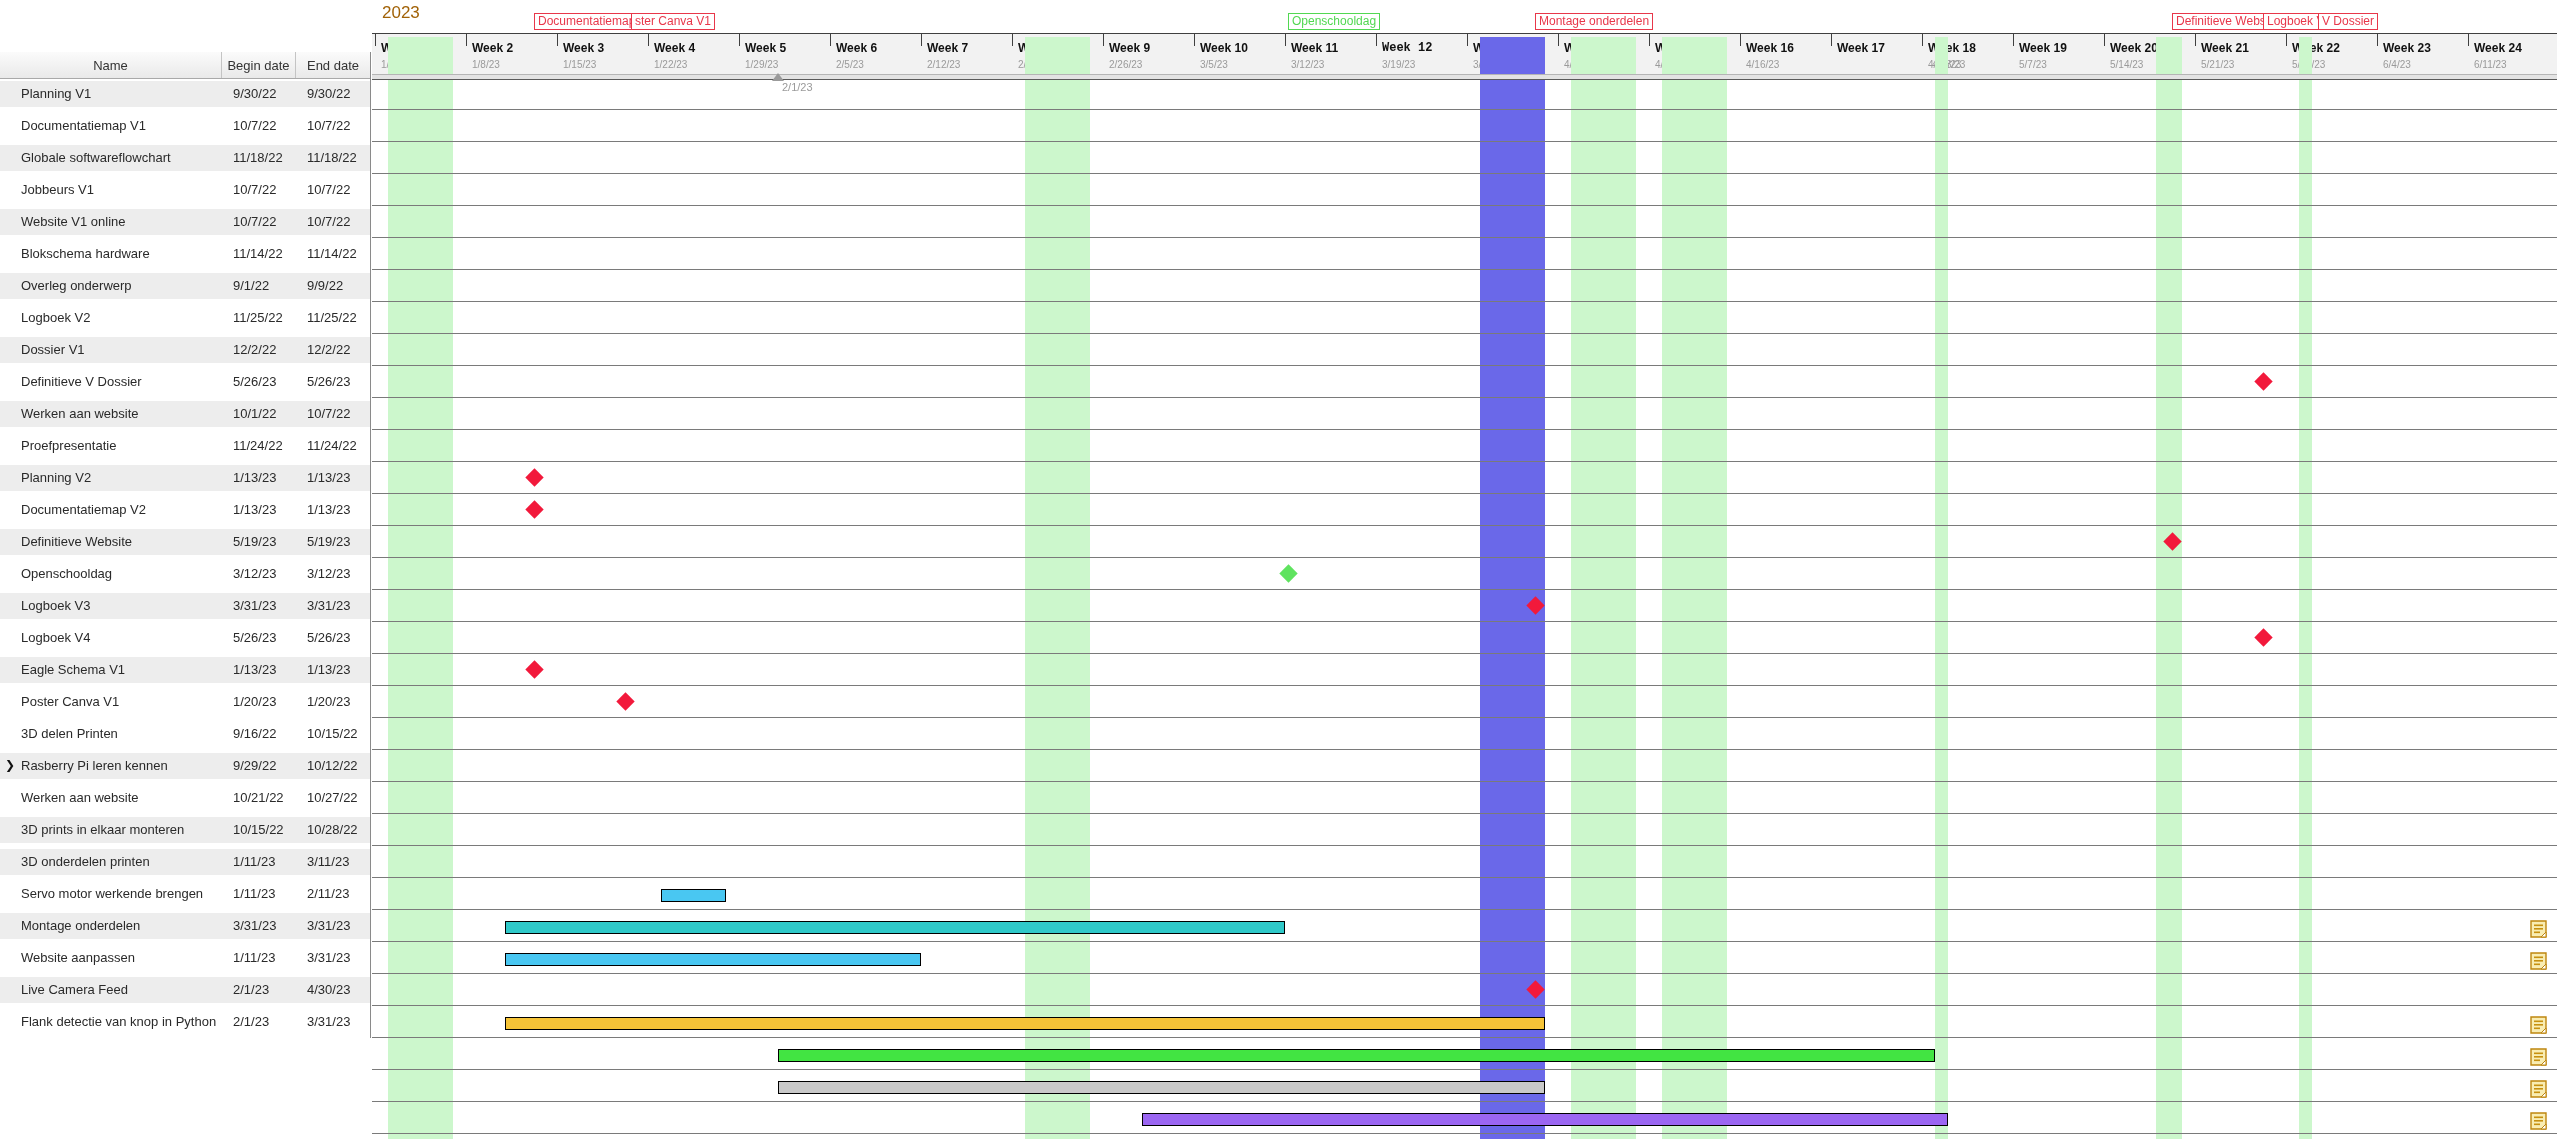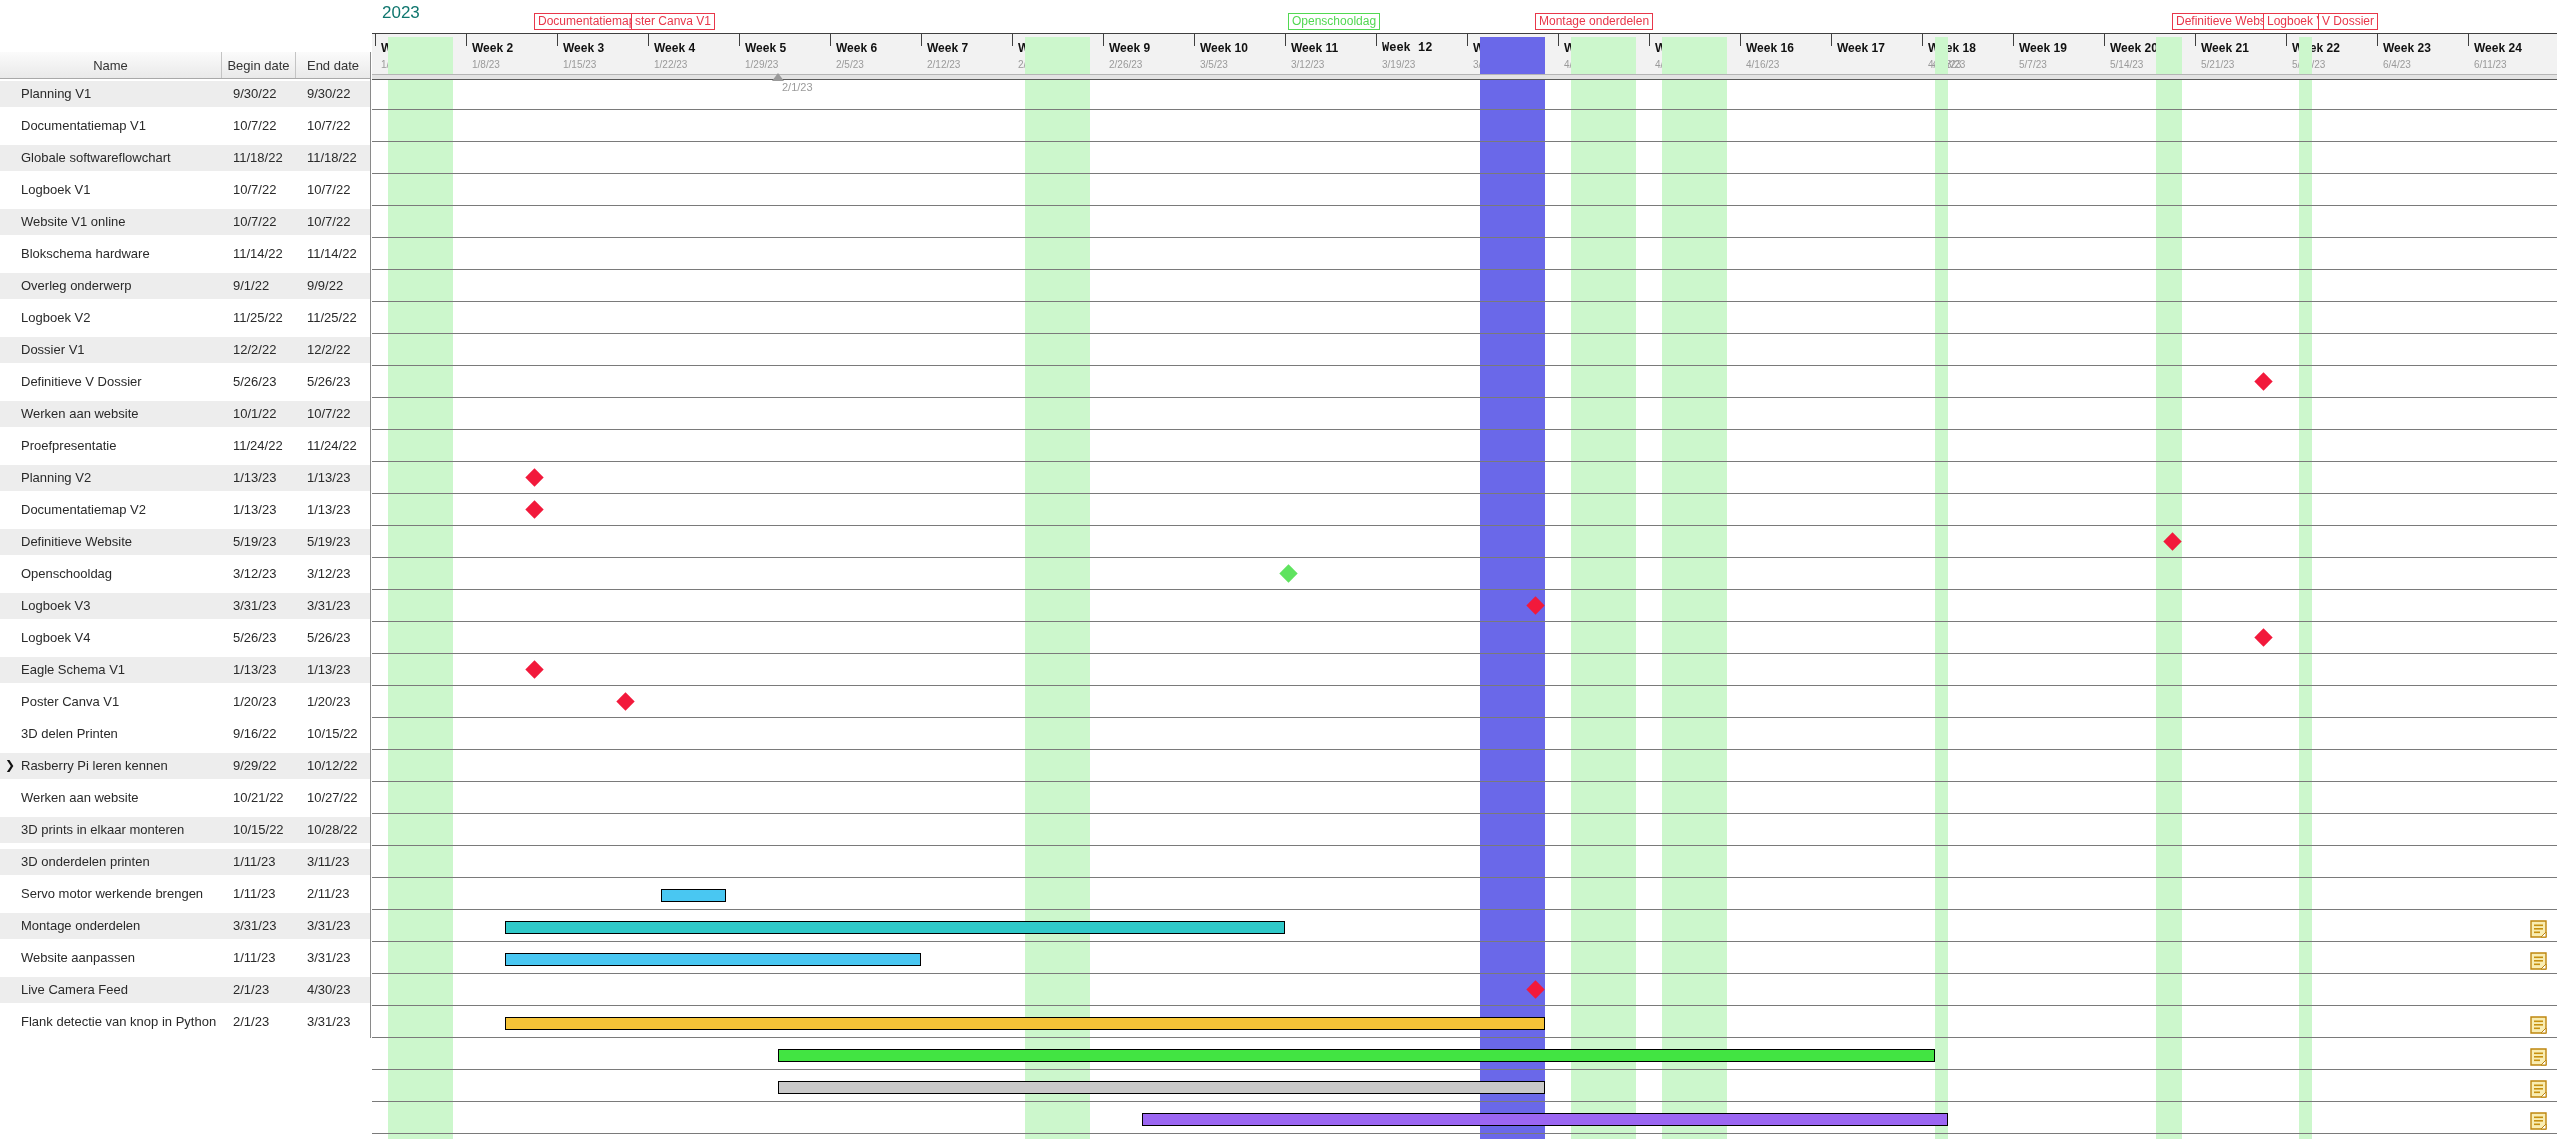--- a/index.html
+++ b/index.html
@@ -22,21 +22,21 @@
   .th:last-child{border-right:none;}
   .th-name{width:222px;} .th-begin{width:74px;} .th-end{width:74px;}
   .tbody{position:absolute;left:0;top:78px;width:370px;border-right:1px solid #8a8a8a;}
   .trow{position:relative;width:100%;height:32px;font-size:13px;}
   .trow .stripe{position:absolute;left:0;top:3px;right:0;bottom:3px;background:#ededed;}
   .tcell{position:absolute;top:0;height:32px;line-height:32px;white-space:nowrap;overflow:hidden;}
   .c-name{left:21px;width:198px;} .c-begin{left:233px;width:62px;} .c-end{left:307px;width:62px;}
   .expander{position:absolute;left:5px;top:0;height:32px;line-height:31px;font-size:12px;color:#111;}
   
   .chart{position:absolute;left:372px;top:0;right:0;bottom:0;background:#fff;}
-  .year{position:absolute;left:10px;top:3px;font-size:17px;color:#0f766e;text-align:center;}
+  .year{position:absolute;left:10px;top:3px;font-size:17px;color:#a16207;text-align:center;}
   .hdr-strip{position:absolute;left:0;top:33px;right:0;height:42px;background:#f2f2f2;}
   .hdr-rule{position:absolute;left:0;top:33px;right:0;height:1px;background:#3f3f3f;}
   .tick{position:absolute;top:34px;width:1px;height:12px;background:#3f3f3f;}
   .wlabel{position:absolute;top:41px;font-size:12px;font-weight:bold;color:#111;white-space:nowrap;}
   .wdate{position:absolute;top:59px;font-size:10px;color:#9a9a9a;white-space:nowrap;}
   .groove{position:absolute;left:0;top:74px;right:0;height:4px;background:#e3e3e3;
           border-top:1px solid #b5b5b5;border-bottom:1px solid #8f8f8f;z-index:6;}
   .marker-tri{position:absolute;top:67px;width:0;height:0;border:6px solid transparent;
           border-bottom:8px solid #9a9a9a;z-index:7;}
   .marker-lbl{position:absolute;top:81px;font-size:11px;color:#9a9a9a;z-index:7;}
@@ -78,21 +78,21 @@
         <div class="tcell c-begin">10/7/22</div>
         <div class="tcell c-end">10/7/22</div>
       </div>
       <div class="trow">
         <div class="stripe"></div>
         <div class="tcell c-name">Globale softwareflowchart</div>
         <div class="tcell c-begin">11/18/22</div>
         <div class="tcell c-end">11/18/22</div>
       </div>
       <div class="trow">
-        <div class="tcell c-name">Logboek V1</div>
+        <div class="tcell c-name">Jobbeurs V1</div>
         <div class="tcell c-begin">10/7/22</div>
         <div class="tcell c-end">10/7/22</div>
       </div>
       <div class="trow">
         <div class="stripe"></div>
         <div class="tcell c-name">Website V1 online</div>
         <div class="tcell c-begin">10/7/22</div>
         <div class="tcell c-end">10/7/22</div>
       </div>
       <div class="trow">

